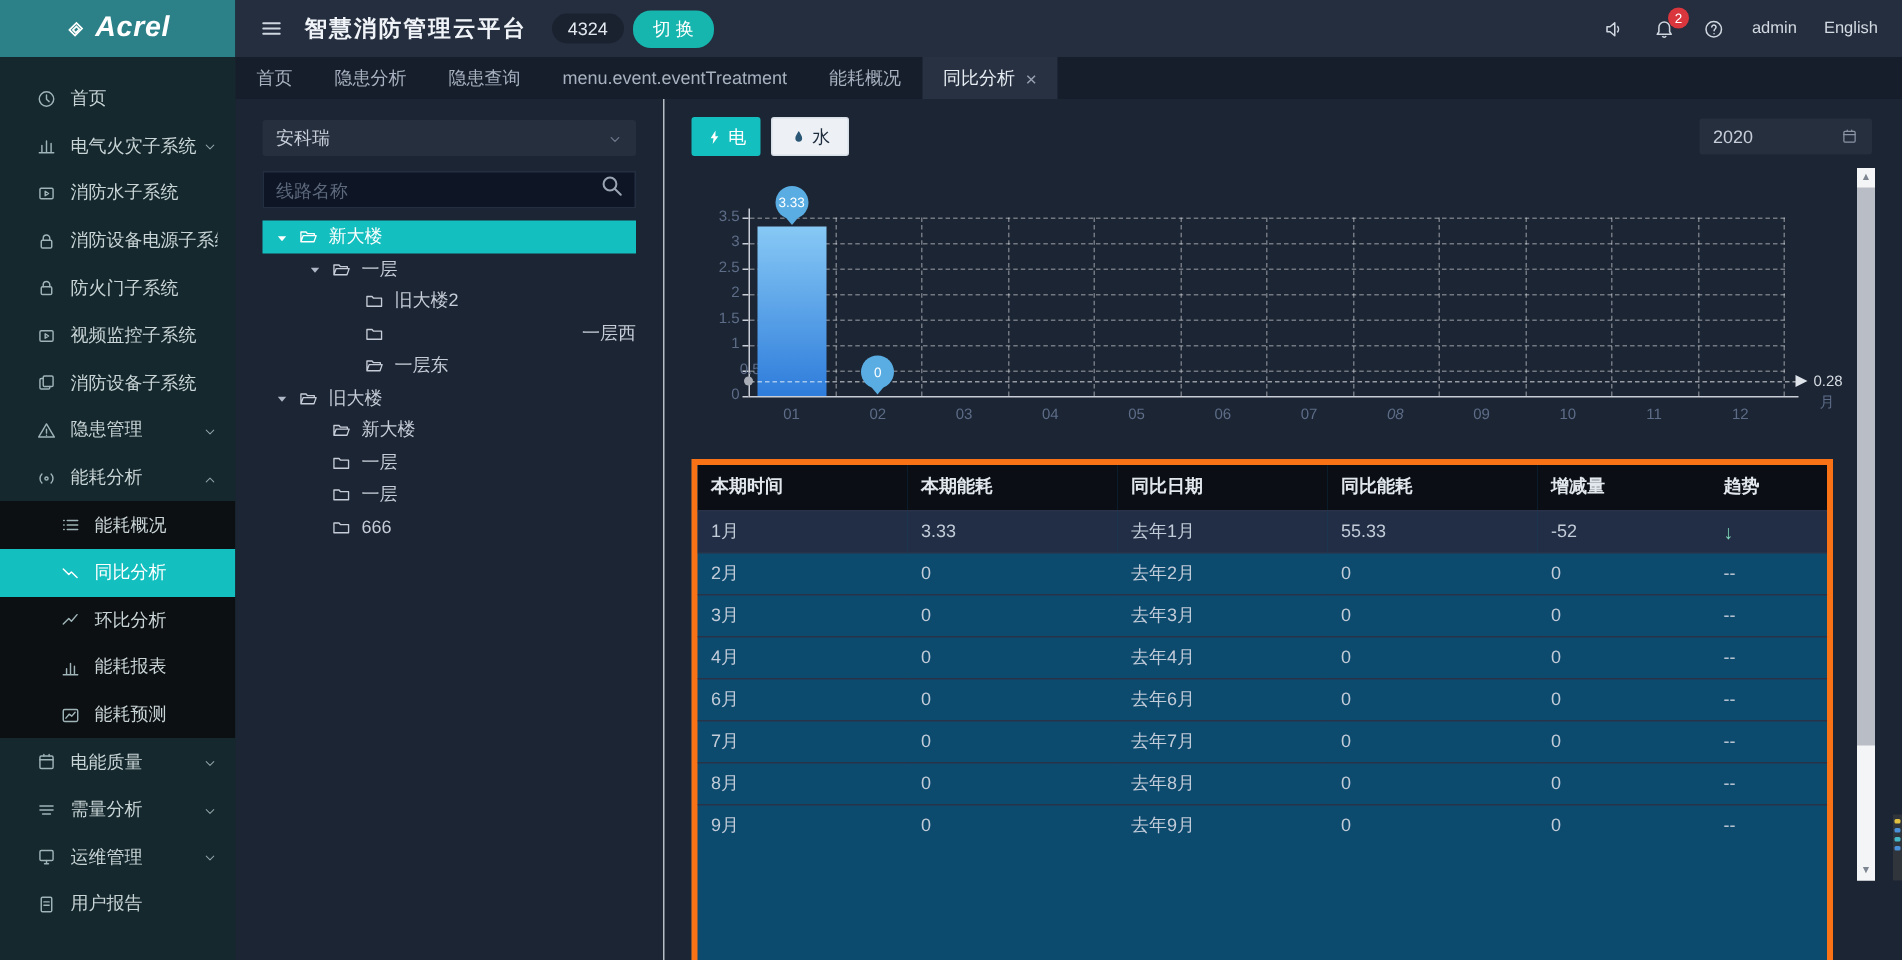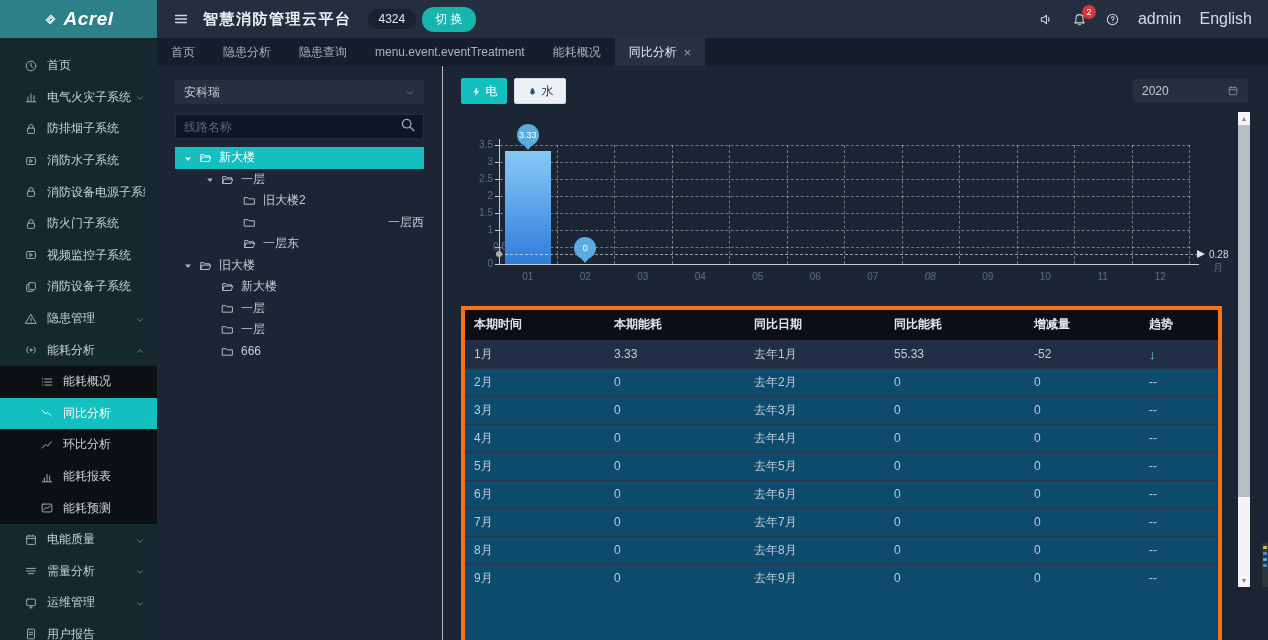--- a/index.html
+++ b/index.html
@@ -29,21 +29,21 @@
   .topbar{height:38px;background:#242e3e;display:flex;align-items:center;padding:0 16px;flex-shrink:0}
   .hamburger{width:16px;height:16px;color:#cfd6df;cursor:pointer;margin-right:14px}
   .topbar h1{font-size:15px;color:#f0f3f7;margin:0 10px 0 0;font-weight:bold;letter-spacing:1.5px}
   .badge{background:#1a2230;color:#e3e8ef;font-size:12px;padding:3px 11px;border-radius:11px;margin:0 6px}
   .switch-btn{background:#16b6ae;color:#fff;border:none;font-size:12px;padding:4px 13px;border-radius:12px;
               cursor:pointer;font-family:inherit}
   .spacer{flex:1}
   .hicon{width:15px;height:15px;color:#cfd6df;position:relative;margin-left:18px;cursor:pointer;flex-shrink:0}
   .bell-badge{position:absolute;top:-7px;right:-9px;background:#d9363e;color:#fff;font-size:9px;
               min-width:14px;height:14px;border-radius:7px;line-height:14px;text-align:center;padding:0 2px}
-  .htext{color:#d4dae2;font-size:16px;margin-left:18px;cursor:pointer}
+  .htext{color:#d4dae2;font-size:11px;margin-left:18px;cursor:pointer}
 
   
   .tabbar{height:28px;background:#161e2b;display:flex;align-items:stretch;flex-shrink:0}
   .tab{display:flex;align-items:center;padding:0 14px;font-size:12px;color:#a8b2c0;cursor:pointer;gap:7px}
   .tab.active{background:#273141;color:#e8edf3}
   .tab-close{color:#97a1b0;font-size:13px;line-height:1}
 
   
   .content{flex:1;display:flex;position:relative;overflow:hidden}
   .tree-panel{width:286px;flex-shrink:0;padding:14px 18px 0;border-right:1px solid rgba(222,228,234,.8)}
@@ -132,27 +132,20 @@
           <span class="mi-label">首页</span>
         </div>
         <div class="menu-item">
           <span class="icon"><svg viewBox="0 0 16 16" fill="none" stroke="currentColor" stroke-width="1.1" stroke-linecap="round" stroke-linejoin="round">
               <path d="M2.5 13.5h11M4.5 13V8M8 13V4.5M11.5 13V6.5"></path>
             </svg></span>
           <span class="mi-label">电气火灾子系统</span>
           <span class="chev"><svg viewBox="0 0 16 16" fill="none" stroke="currentColor" stroke-width="1.1" stroke-linecap="round" stroke-linejoin="round">
               <path d="M4 6l4 4 4-4"></path>
             </svg></span>
-        </div>
-        <div class="menu-item">
-          <span class="icon"><svg viewBox="0 0 16 16" fill="none" stroke="currentColor" stroke-width="1.1" stroke-linecap="round" stroke-linejoin="round">
-              <rect x="4" y="7" width="8" height="6" rx="1"></rect>
-              <path d="M5.5 7V5.5a2.5 2.5 0 015 0V7"></path>
-            </svg></span>
-          <span class="mi-label">防排烟子系统</span>
         </div>
         <div class="menu-item">
           <span class="icon"><svg viewBox="0 0 16 16" fill="none" stroke="currentColor" stroke-width="1.1" stroke-linecap="round" stroke-linejoin="round">
               <rect x="3" y="4" width="10" height="8" rx="1"></rect>
               <path d="M7 6.3l2.6 1.7L7 9.7z"></path>
             </svg></span>
           <span class="mi-label">消防水子系统</span>
         </div>
         <div class="menu-item">
           <span class="icon"><svg viewBox="0 0 16 16" fill="none" stroke="currentColor" stroke-width="1.1" stroke-linecap="round" stroke-linejoin="round">
@@ -559,28 +552,20 @@
                 </tr>
                 <tr>
                   <td>4月</td>
                   <td>0</td>
                   <td>去年4月</td>
                   <td>0</td>
                   <td>0</td>
                   <td>--</td>
                 </tr>
                 <tr>
-                  <td>5月</td>
-                  <td>0</td>
-                  <td>去年5月</td>
-                  <td>0</td>
-                  <td>0</td>
-                  <td>--</td>
-                </tr>
-                <tr>
                   <td>6月</td>
                   <td>0</td>
                   <td>去年6月</td>
                   <td>0</td>
                   <td>0</td>
                   <td>--</td>
                 </tr>
                 <tr>
                   <td>7月</td>
                   <td>0</td>

